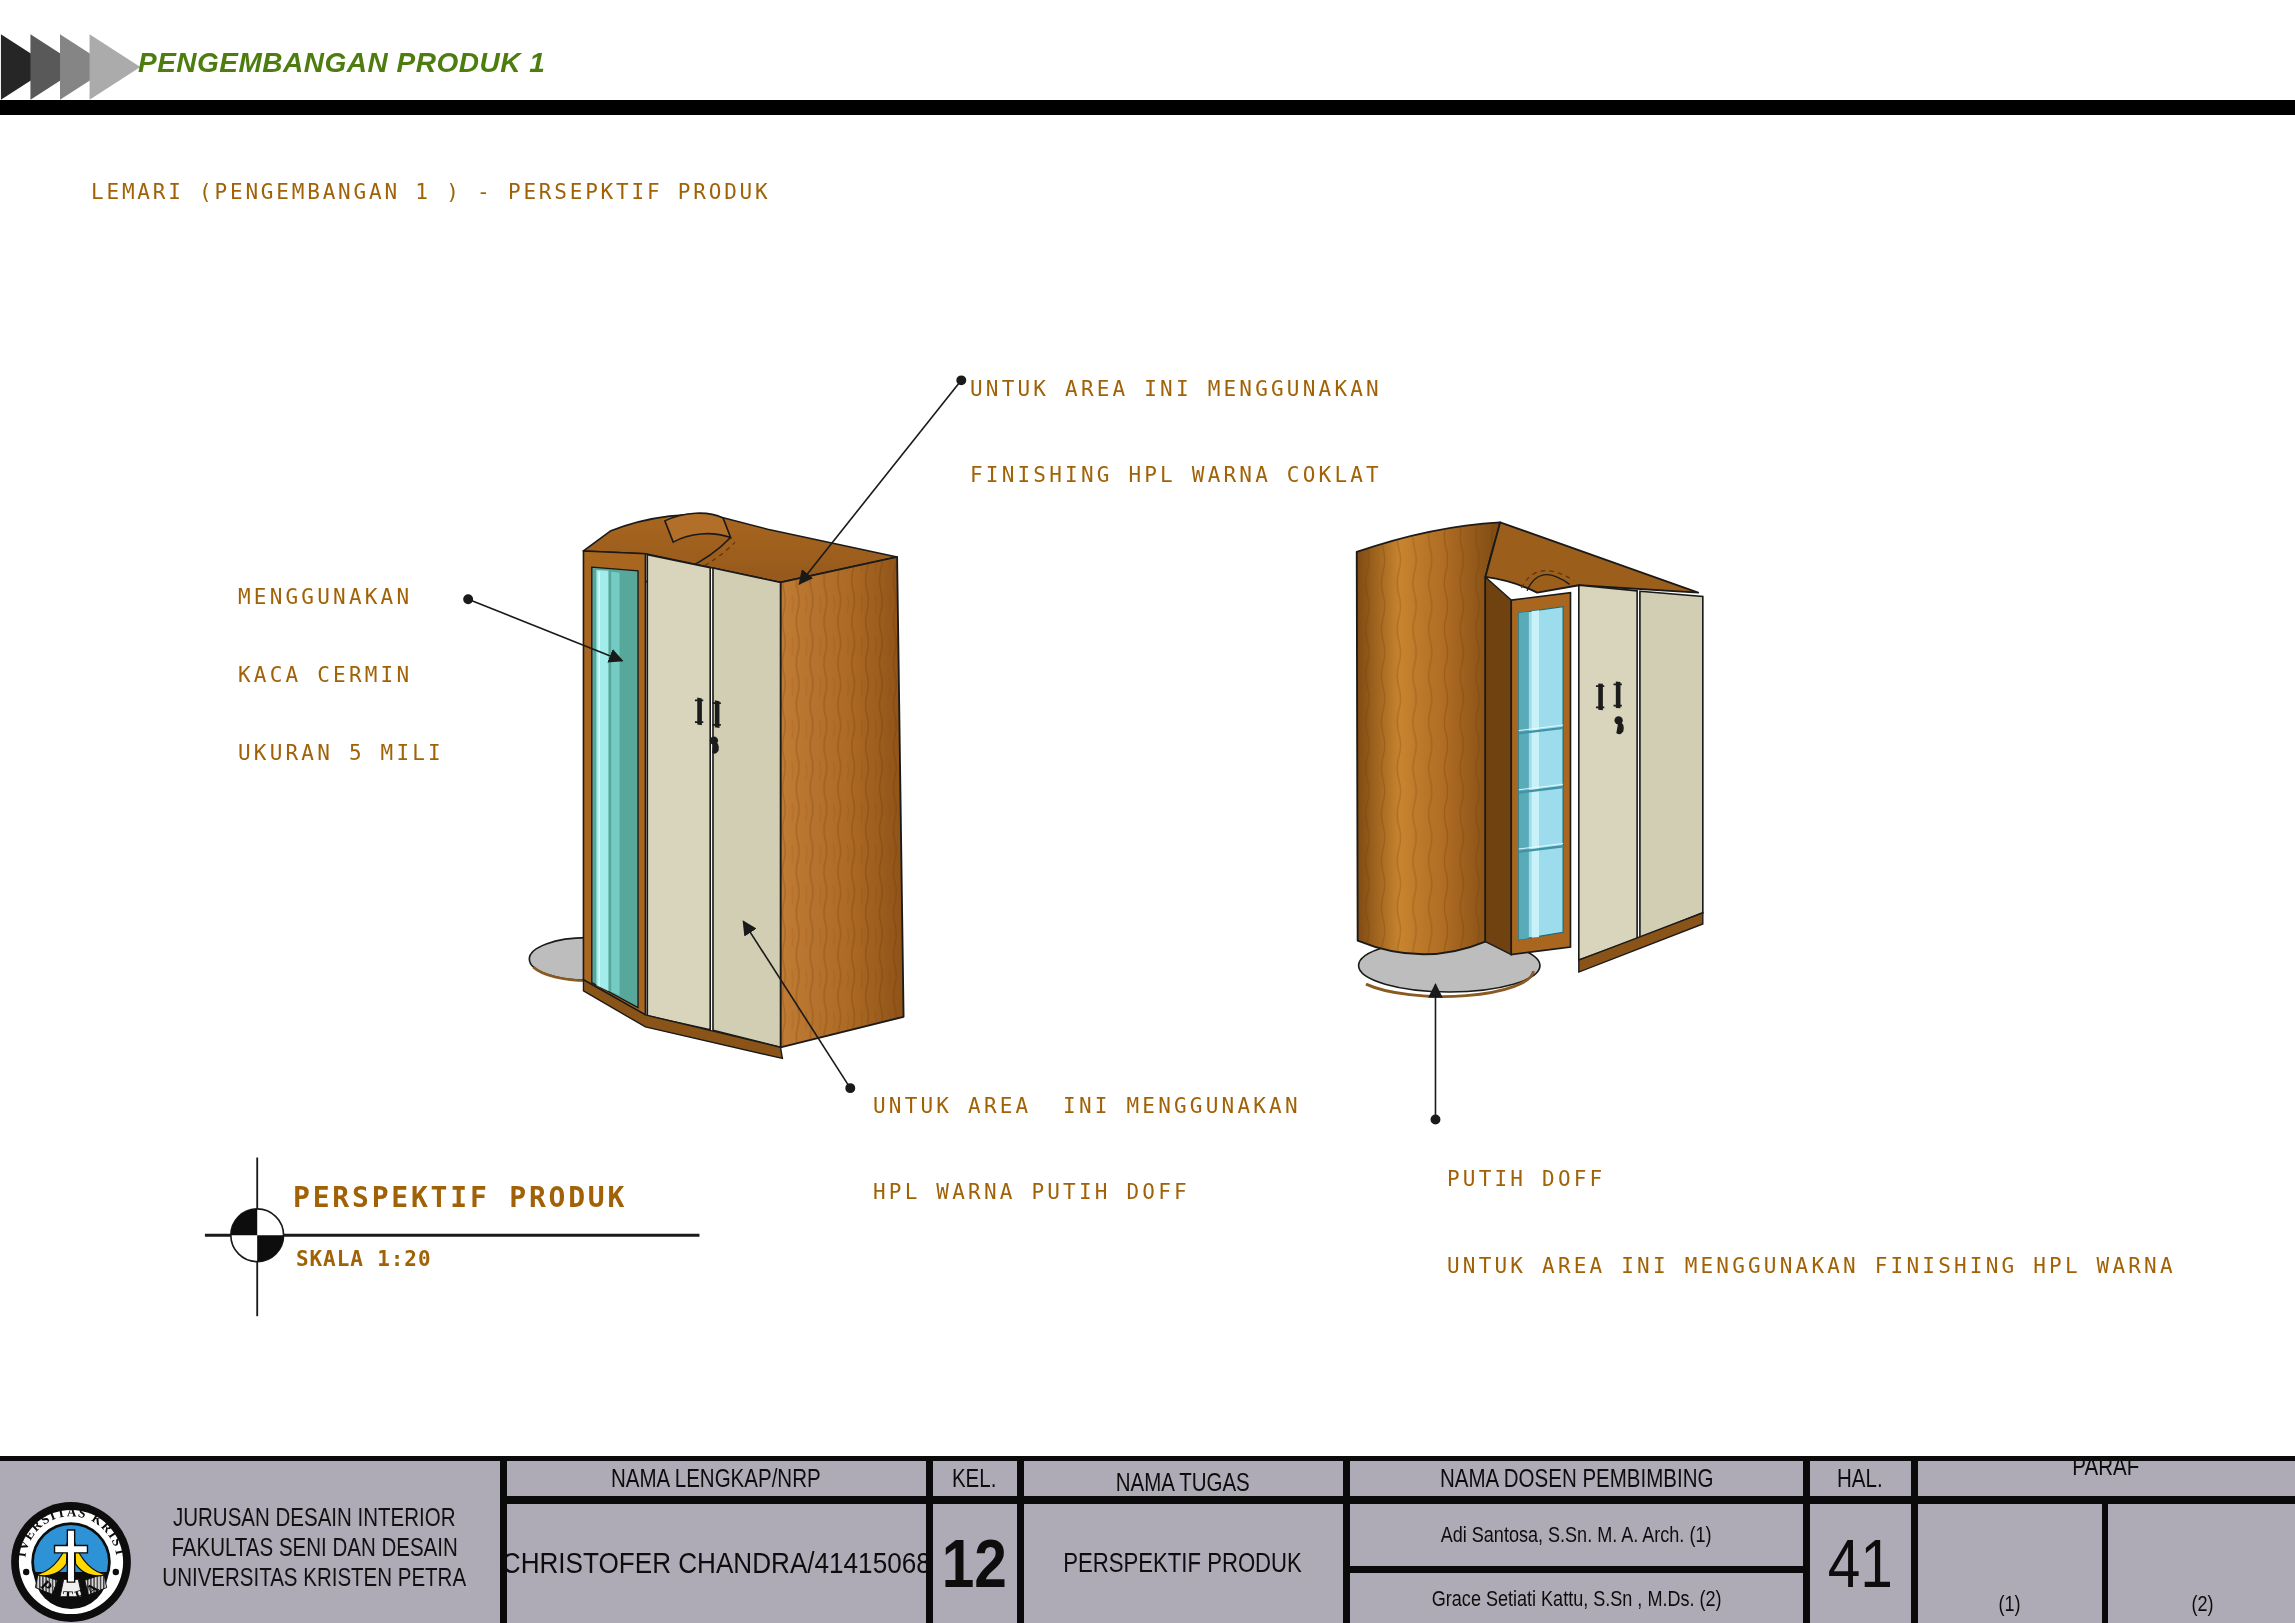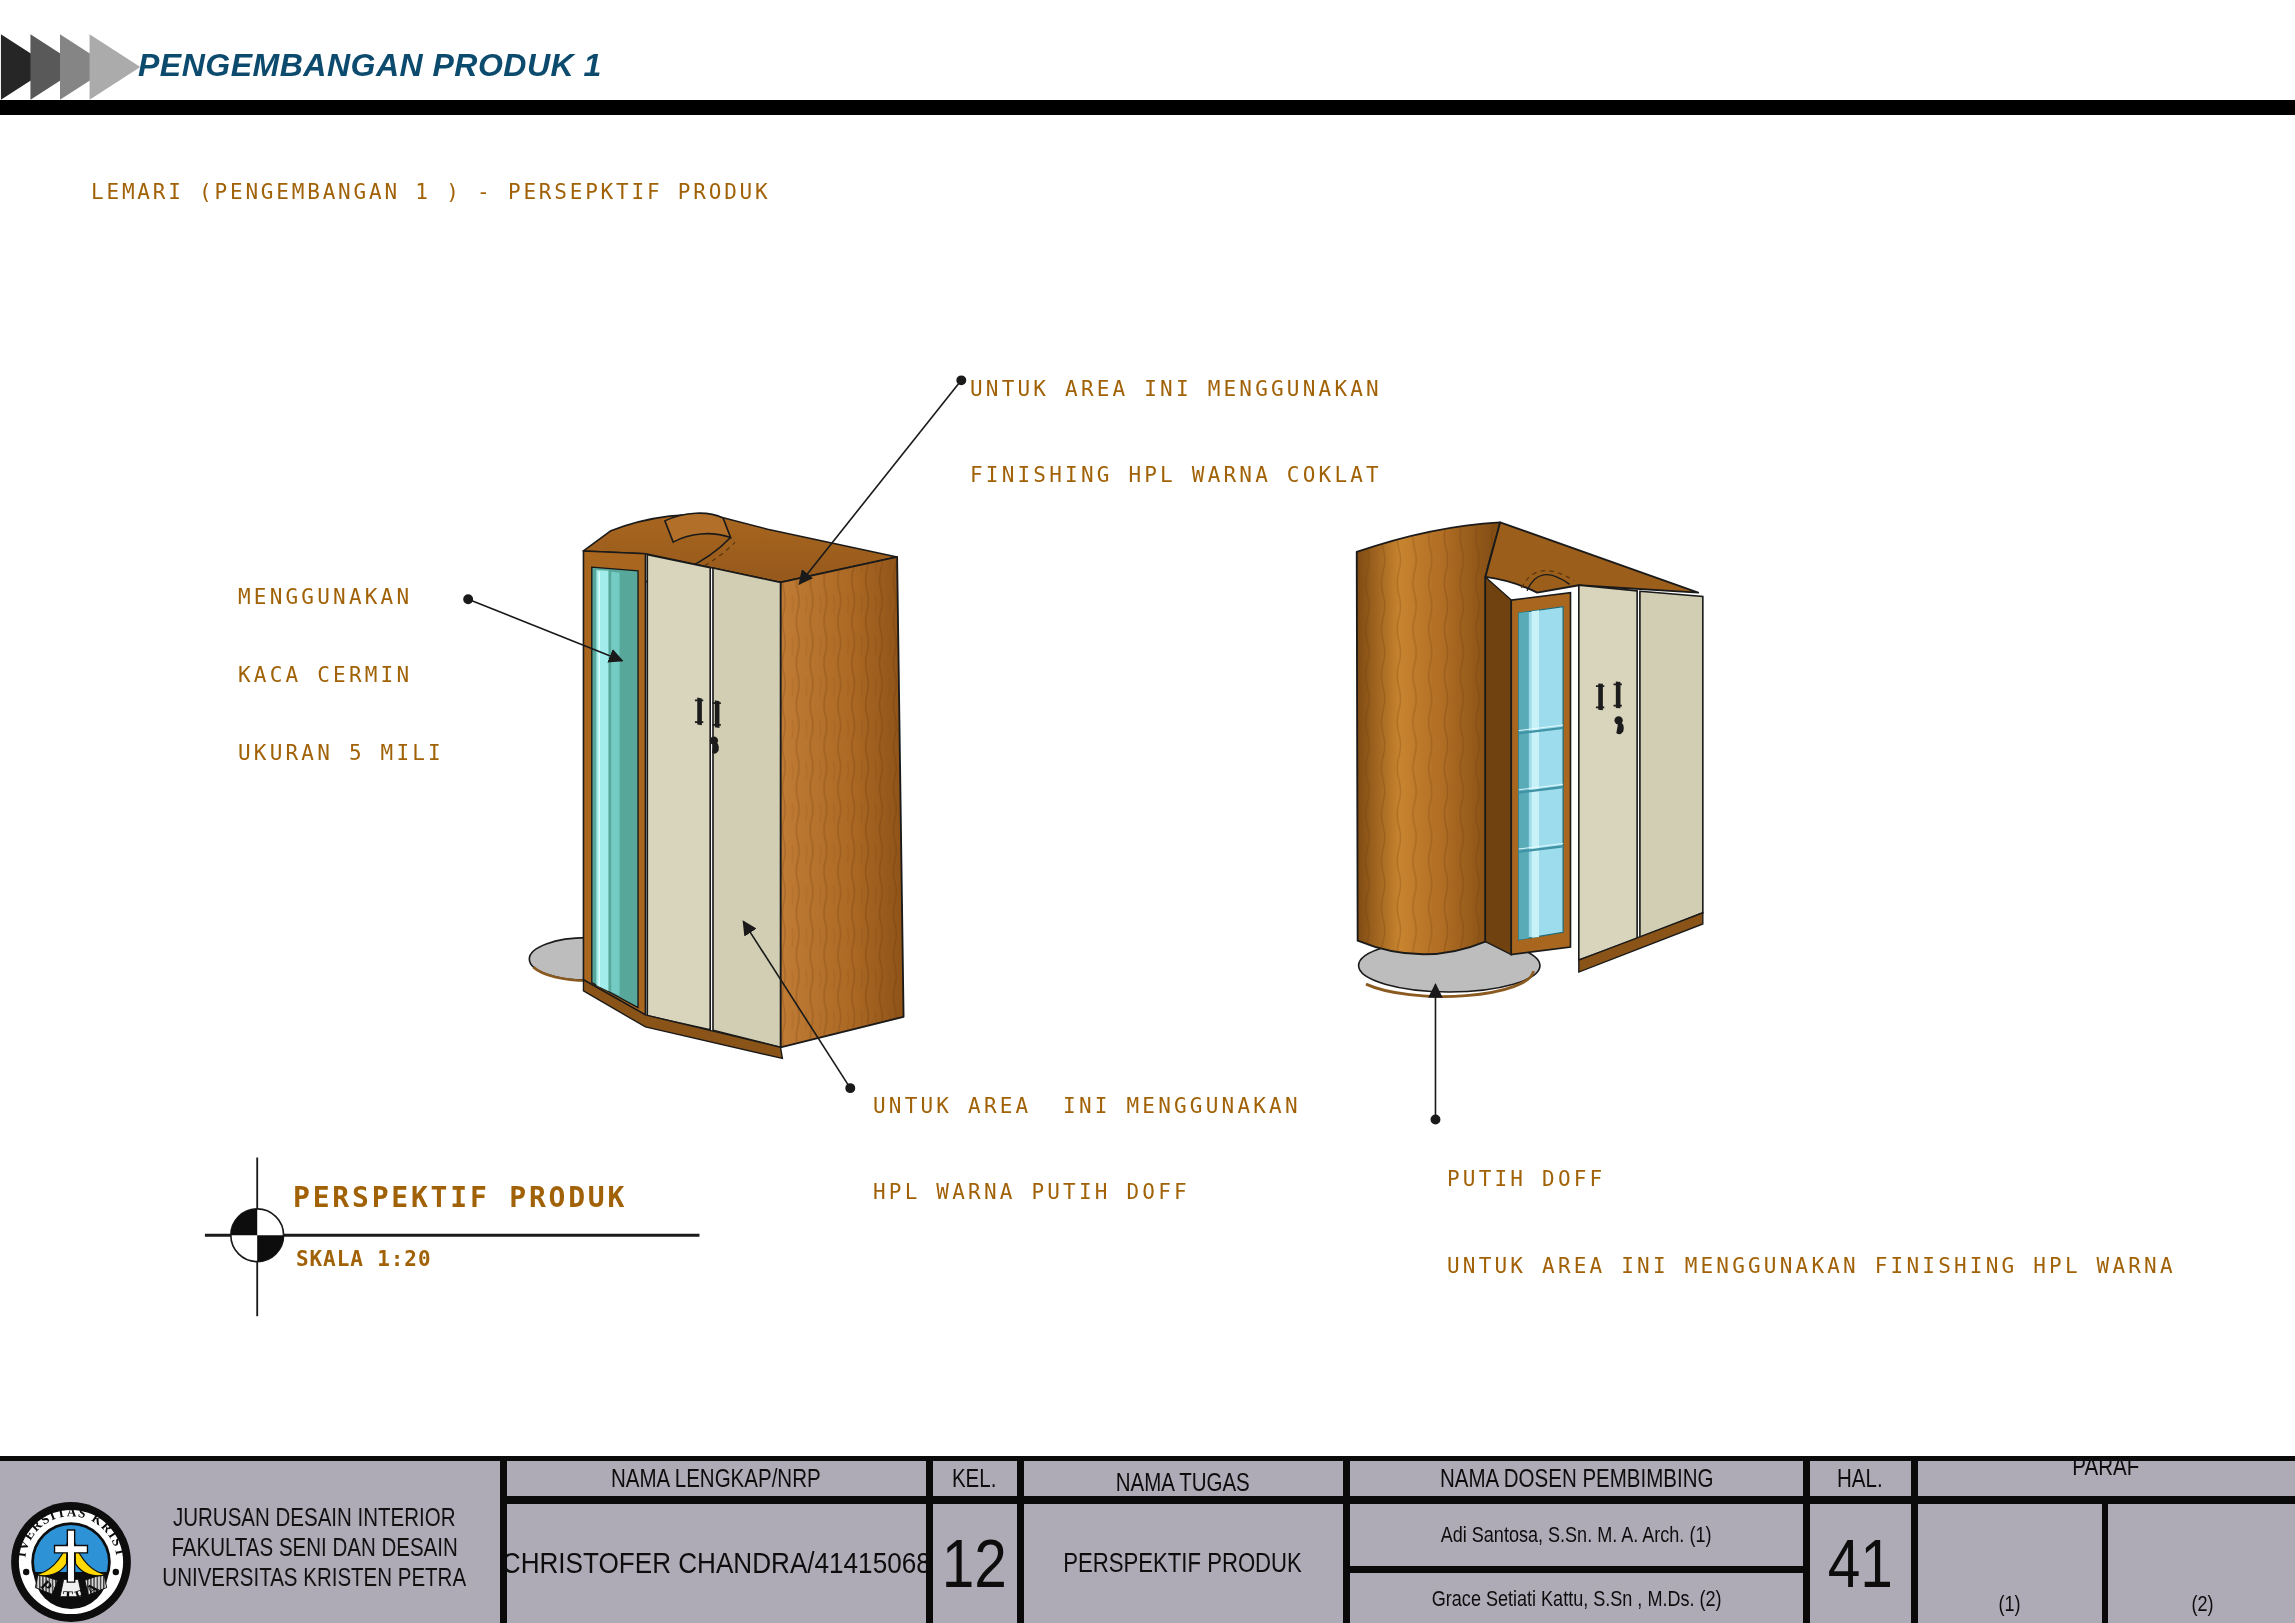--- a/index.html
+++ b/index.html
@@ -1,21 +1,21 @@
 <!DOCTYPE html>
 <html style="font-size:7.4px"><head>
 <meta charset="utf-8">
 <style>
   html,body{margin:0;padding:0;background:#ffffff;}
   #sheet{position:relative;width:2295px;height:1623px;background:#ffffff;overflow:hidden;
          font-family:"Liberation Sans",sans-serif;color:#111;}
   .abs{position:absolute;}
   
   #page-title{font-family:"Liberation Sans",sans-serif;font-weight:bold;font-style:italic;
-              font-size:32px;letter-spacing:0.5px;color:#0c4a6e;white-space:pre;}
+              font-size:28px;letter-spacing:0.5px;color:#4d7c0f;white-space:pre;}
   #header-bar{background:#000;}
   
   .cad{font-family:"DejaVu Sans Mono","Liberation Mono",monospace;color:#a16207;white-space:pre;}
   #subtitle{font-size:21px;letter-spacing:2.8px;}
   .anno{line-height:24.5px;font-size:21px;letter-spacing:3.2px;}
   .anno div{white-space:pre;margin-top:12px;}
   #anno-mirror{line-height:22px;font-size:21px;}
   #caption-title{font-size:28px;font-weight:bold;letter-spacing:2.8px;}
   #caption-scale{font-size:21px;font-weight:bold;letter-spacing:0.9px;}
   
@@ -282,21 +282,21 @@
     <div class="tb-cell tb-head" style="left:1809px;top:4.6px;width:102px;height:35px;">
       <span class="cx">HAL.</span>
       </div>
     <div class="tb-cell tb-head" style="left:1917px;top:1px;width:378px;height:18px;">
       <span class="cx">PARAF</span>
       </div>
 
     <div id="nama-value" class="tb-cell" style="left:506px;top:48px;width:420px;height:119px;">
       <span class="cx" style="transform:scaleX(0.9)">CHRISTOFER CHANDRA/41415068</span>
       </div>
-    <div id="kel-value" class="tb-cell" style="left:932px;top:48px;width:84px;height:119px;">
+    <div id="kel-value" class="tb-cell" style="left:932px;top:48px;width:84px;height:119px;font-weight:bold;">
       <span class="cx">12</span>
       </div>
     <div class="tb-cell tb-val" style="left:1023px;top:48px;width:320px;height:119px;">
       <span class="cx">PERSPEKTIF PRODUK</span>
       </div>
     <div class="tb-cell tb-dosen" style="left:1350px;top:48px;width:453px;height:62px;">
       <span class="cx">Adi Santosa, S.Sn. M. A. Arch. (1)</span>
       </div>
     <div class="tb-cell tb-dosen" style="left:1350px;top:118px;width:453px;height:50px;justify-content:center;">
       <span class="cx">Grace Setiati Kattu, S.Sn , M.Ds. (2)</span>

